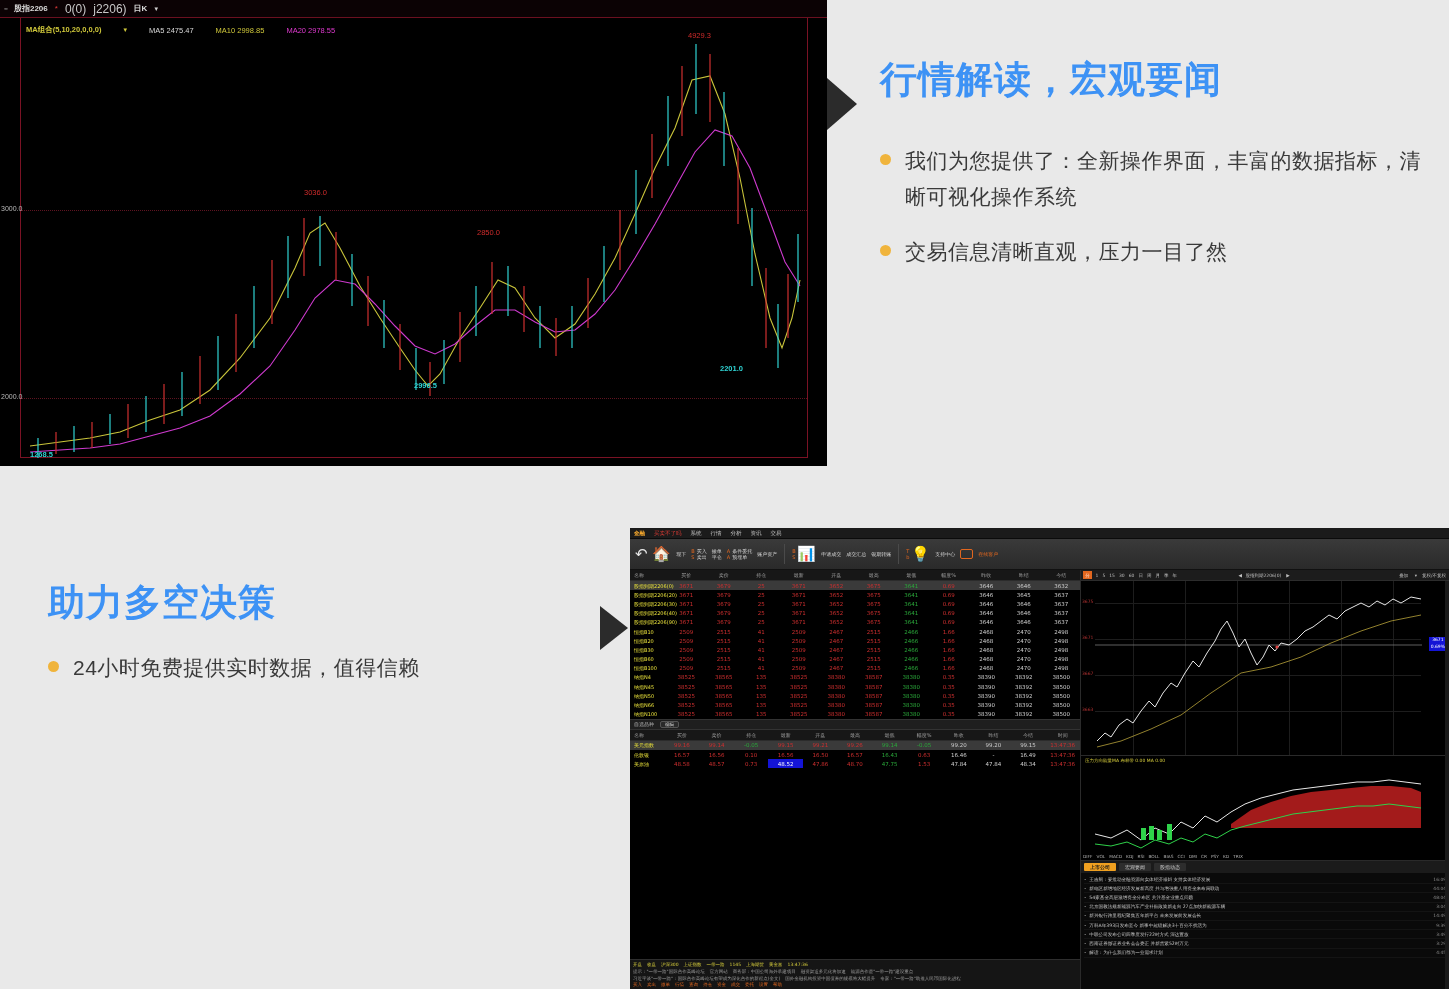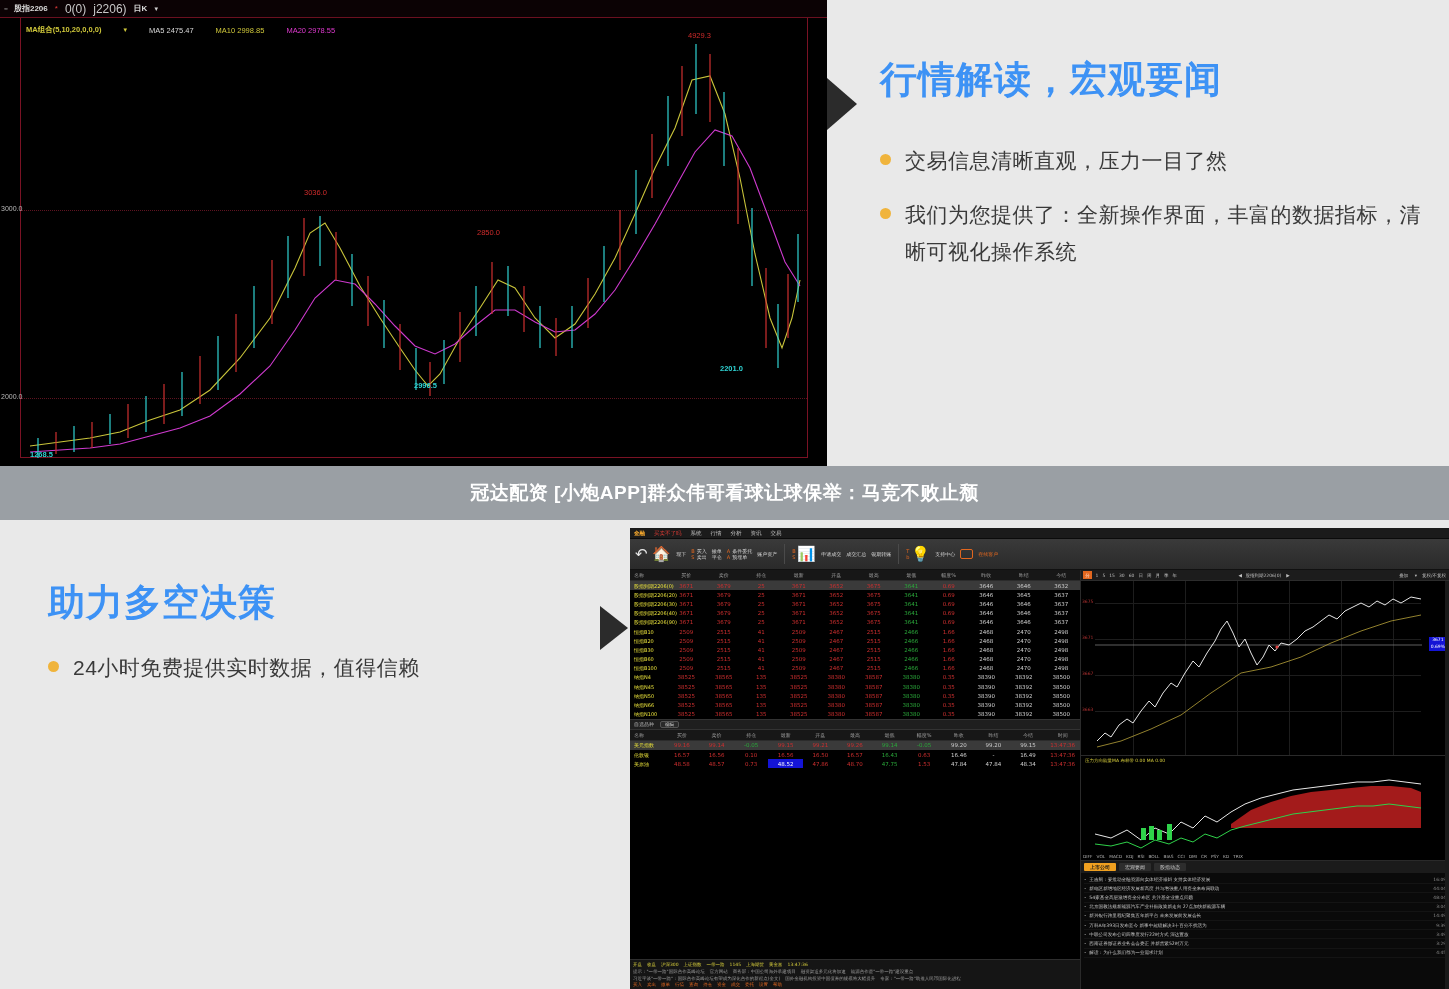--- a/index.html
+++ b/index.html
@@ -367,33 +367,30 @@
       </svg>
     </div>
 
     <div class="arrow-top"></div>
 
     <div class="top-text">
       <div class="headline">行情解读，宏观要闻</div>
       <div class="bullets">
         <div class="bullet">
           <span class="dot"></span>
-          <span class="bullet-text">交易信息清晰直观，压力一目了然</span>
+          <span class="bullet-text">我们为您提供了：全新操作界面，丰富的数据指标，清晰可视化操作系统</span>
         </div>
         <div class="bullet">
           <span class="dot"></span>
-          <span class="bullet-text">我们为您提供了：全新操作界面，丰富的数据指标，清晰可视化操作系统</span>
+          <span class="bullet-text">交易信息清晰直观，压力一目了然</span>
         </div>
       </div>
     </div>
   </div>
 
-  <div class="banner">
-    <span class="banner-text">冠达配资 [小炮APP]群众伟哥看球让球保举：马竞不败止颓</span>
-  </div>
 
   <div class="bottom-section">
     <div class="bottom-text">
       <div class="headline2">助力多空决策</div>
       <div class="bullets2">
         <div class="bullet">
           <span class="dot"></span>
           <span class="bullet-text">24小时免费提供实时数据，值得信赖</span>
         </div>
       </div>

